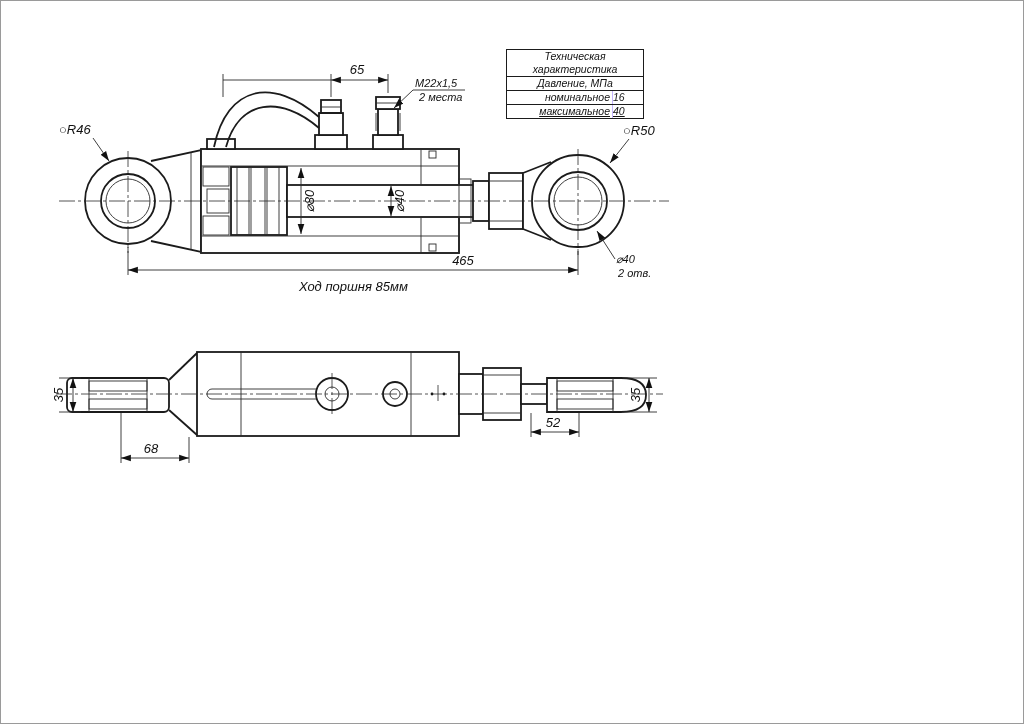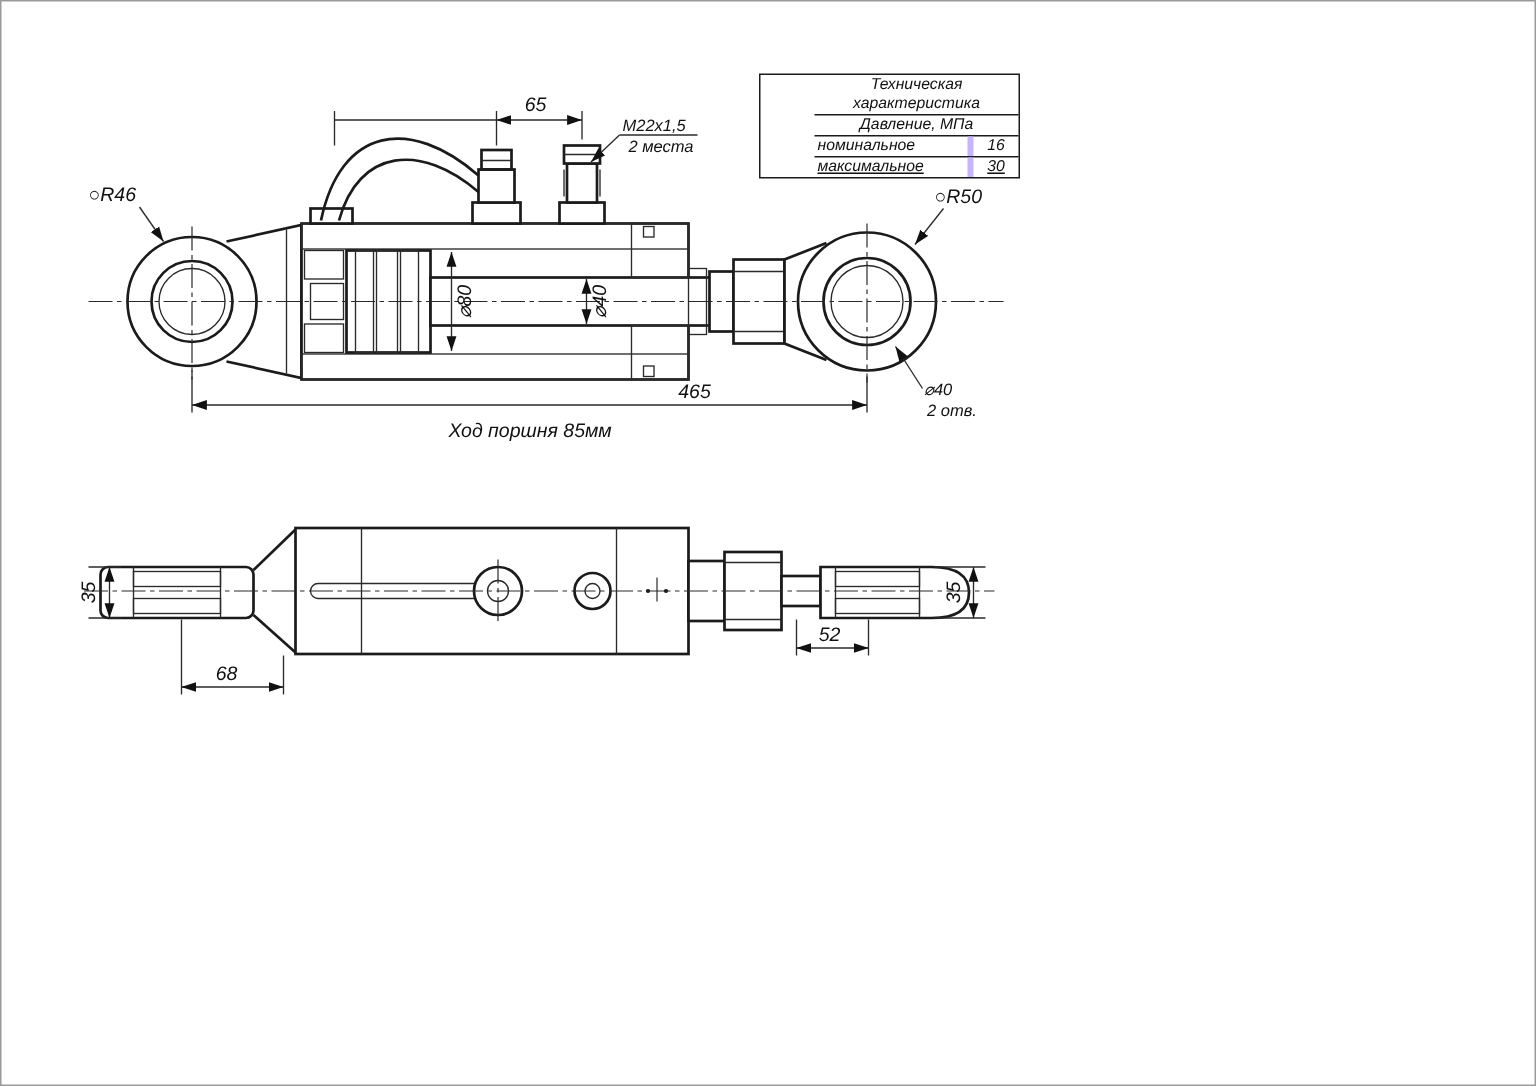--- a/index.html
+++ b/index.html
@@ -13,47 +13,47 @@
   .thickf{stroke:#1b1b1b;stroke-width:1.8;fill:#ffffff;}
   .thin{stroke:#2a2a2a;stroke-width:0.9;fill:none;}
   .dim{stroke:#2a2a2a;stroke-width:0.9;fill:none;}
   .cl{stroke:#2a2a2a;stroke-width:0.8;fill:none;stroke-dasharray:16 3 3 3;}
   .t{fill:#111;font-family:"Liberation Sans",sans-serif;font-style:italic;font-size:13px;stroke:none;}
   .ts{fill:#111;font-family:"Liberation Sans",sans-serif;font-style:italic;font-size:11px;stroke:none;}
   
   .spec{
     position:absolute;left:505px;top:48px;width:136px;
     border:1.4px solid #1b1b1b;font-style:italic;color:#111;
-    font-size:10.5px;line-height:13px;background:#fff;padding-left:36px;
+    font-size:10.5px;line-height:13px;background:#fff;
   }
   .spec .r{border-bottom:1px solid #1b1b1b;display:flex;}
   .spec .r:last-child{border-bottom:none;text-decoration:underline;}
   .spec .c-full{flex:1;text-align:center;padding:0 2px;}
-  .spec .c-lab{flex:1;text-align:left;padding:0 2px;}
-  .spec .c-val{width:30px;text-align:center;border-left:4px solid #c4b5fd;}
+  .spec .c-lab{flex:1;text-align:right;padding:0 2px;}
+  .spec .c-val{width:30px;text-align:left;border-left:1px solid #c4b5fd;}
 </style>
 </head>
 <body>
 
 <div class="sheet">
 
   <div class="spec">
     <div class="r">
       <div class="c-full">Техническая характеристика</div>
     </div>
     <div class="r">
       <div class="c-full">Давление, МПа</div>
     </div>
     <div class="r">
       <div class="c-lab">номинальное</div>
       <div class="c-val">16</div>
     </div>
     <div class="r">
       <div class="c-lab">максимальное</div>
-      <div class="c-val">30</div>
+      <div class="c-val">40</div>
     </div>
   </div>
 
   <svg width="1024" height="724" viewBox="0 0 1024 724">
     <defs>
       <pattern id="h1" patternUnits="userSpaceOnUse" width="6" height="6" patternTransform="rotate(45)">
         <line x1="0" y1="0" x2="0" y2="6" stroke="#2a2a2a" stroke-width="0.8"></line>
       </pattern>
       <pattern id="h2" patternUnits="userSpaceOnUse" width="5" height="5" patternTransform="rotate(-45)">
         <line x1="0" y1="0" x2="0" y2="5" stroke="#2a2a2a" stroke-width="0.8"></line>

